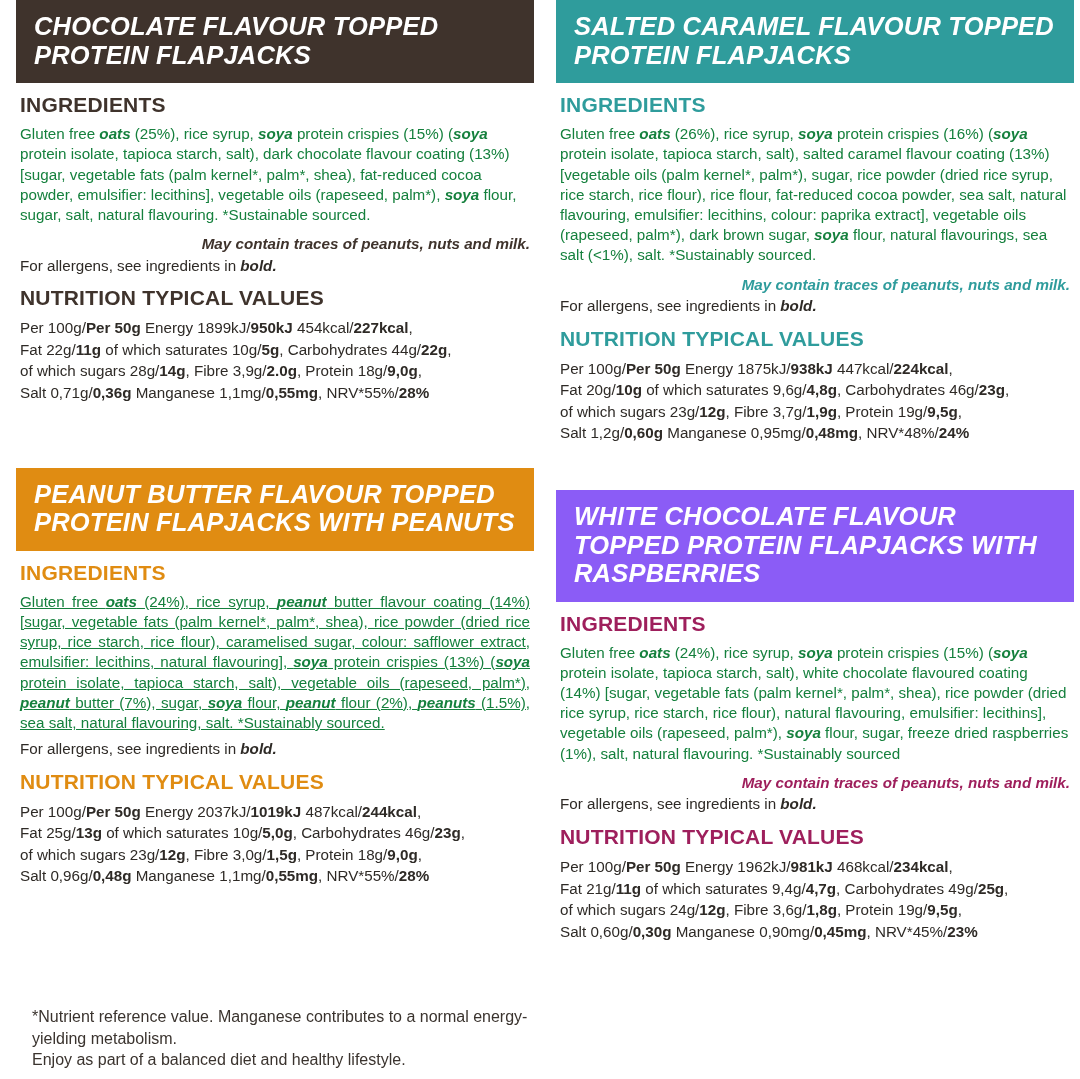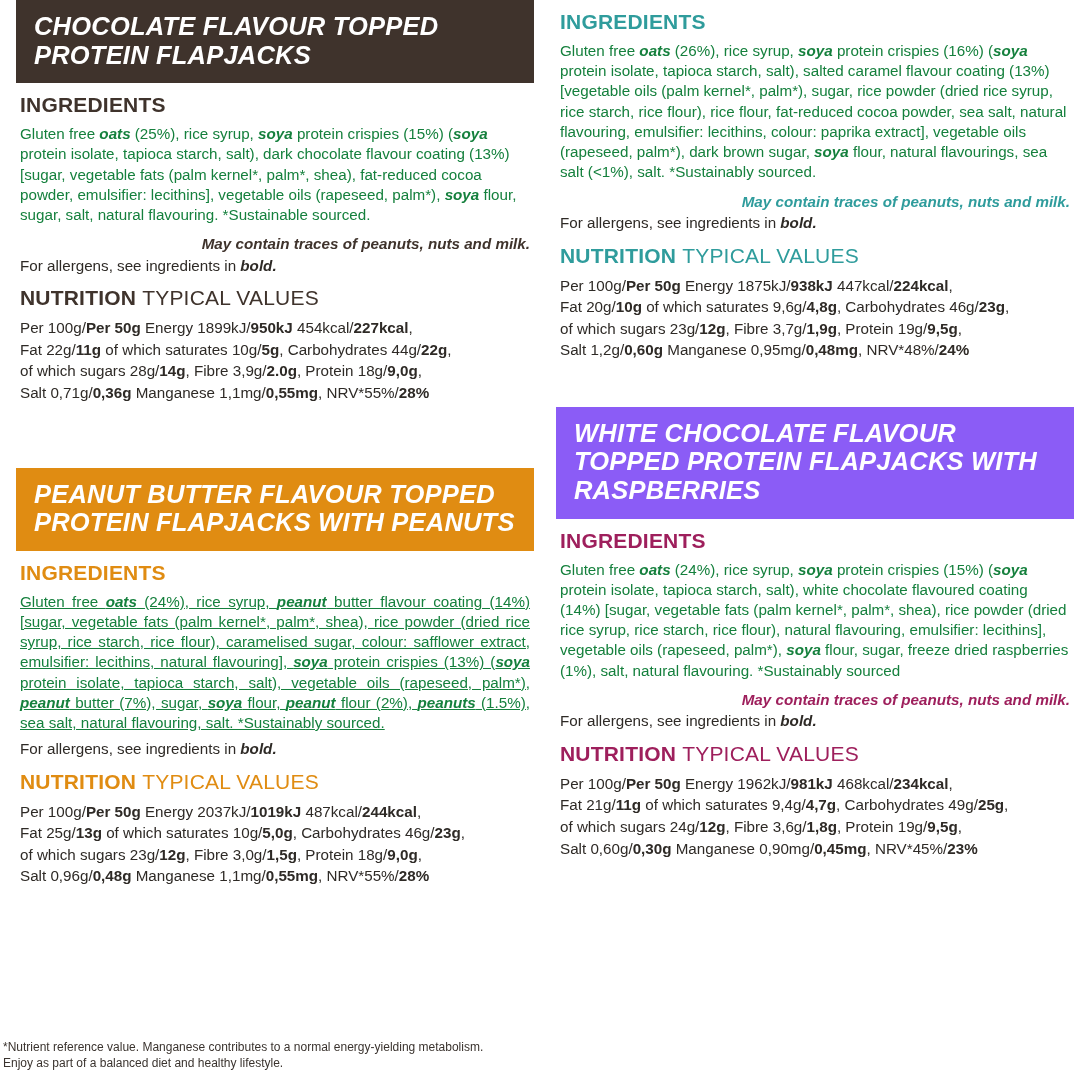--- a/index.html
+++ b/index.html
@@ -48,21 +48,21 @@
   .body { padding: 0 4px; }
 
   h2.sec {
     margin: 10px 0 7px 0;
     font-size: 21px;
     font-weight: bold;
     letter-spacing: 0.2px;
     text-transform: uppercase;
   }
   h2.sec .light {
-    font-weight: normal;
+    font-weight: bold;
     text-transform: uppercase;
     text-align: center;
   }
   .choc-t  { color: #3f332c; }
   .pb-t    { color: #e08c12; }
   .sc-t    { color: #2f9c9c; }
   .wc-t    { color: #9e1f5c; }
 
   p.txt {
     margin: 0 0 6px 0;
@@ -90,24 +90,24 @@
   .nutr {
     margin: 0;
     font-size: 15.2px;
     line-height: 1.42;
   }
   b { font-weight: bold; }
   i { font-style: italic; }
 
   .footnote {
     position: absolute;
-    left: 3px;
+    left: 32px;
     bottom: 8px;
     width: 540px;
-    font-size: 12px;
+    font-size: 16px;
     line-height: 1.35;
     color: #3a332e;
   }
 </style>
 </head>
 <body>
 
 <div class="page">
 
   <div class="col col-left">
@@ -144,20 +144,23 @@
           <span class="light">TYPICAL VALUES</span>
         </h2>
         <p class="nutr">Per 100g/<b>Per 50g</b> Energy 2037kJ/<b>1019kJ</b> 487kcal/<b>244kcal</b>,<br>Fat 25g/<b>13g</b> of which saturates 10g/<b>5,0g</b>, Carbohydrates 46g/<b>23g</b>,<br>of which sugars 23g/<b>12g</b>, Fibre 3,0g/<b>1,5g</b>, Protein 18g/<b>9,0g</b>,<br>Salt 0,96g/<b>0,48g</b> Manganese 1,1mg/<b>0,55mg</b>, NRV*55%/<b>28%</b></p>
       </div>
     </section>
   </div>
 
   <div class="col col-right">
 
     <section class="panel">
+      <div class="banner sc">
+        <h1>SALTED CARAMEL FLAVOUR TOPPED PROTEIN FLAPJACKS</h1>
+      </div>
       <div class="body">
         <h2 class="sec sc-t">INGREDIENTS</h2>
         <p class="txt">Gluten free <b><i>oats</i></b> (26%), rice syrup, <b><i>soya</i></b> protein crispies (16%) (<b><i>soya</i></b> protein isolate, tapioca starch, salt), salted caramel flavour coating (13%) [vegetable oils (palm kernel*, palm*), sugar, rice powder (dried rice syrup, rice starch, rice flour), rice flour, fat-reduced cocoa powder, sea salt, natural flavouring, emulsifier: lecithins, colour: paprika extract], vegetable oils (rapeseed, palm*), dark brown sugar, <b><i>soya</i></b> flour, natural flavourings, sea salt (&lt;1%), salt. *Sustainably sourced.</p>
         <p class="allergen sc-t">May contain traces of peanuts, nuts and milk.</p>
         <p class="allergen2">For allergens, see ingredients in <b><i>bold.</i></b></p>
         <h2 class="sec sc-t">
           <span>NUTRITION</span>
           <span class="light">TYPICAL VALUES</span>
         </h2>
         <p class="nutr">Per 100g/<b>Per 50g</b> Energy 1875kJ/<b>938kJ</b> 447kcal/<b>224kcal</b>,<br>Fat 20g/<b>10g</b> of which saturates 9,6g/<b>4,8g</b>, Carbohydrates 46g/<b>23g</b>,<br>of which sugars 23g/<b>12g</b>, Fibre 3,7g/<b>1,9g</b>, Protein 19g/<b>9,5g</b>,<br>Salt 1,2g/<b>0,60g</b> Manganese 0,95mg/<b>0,48mg</b>, NRV*48%/<b>24%</b></p>

